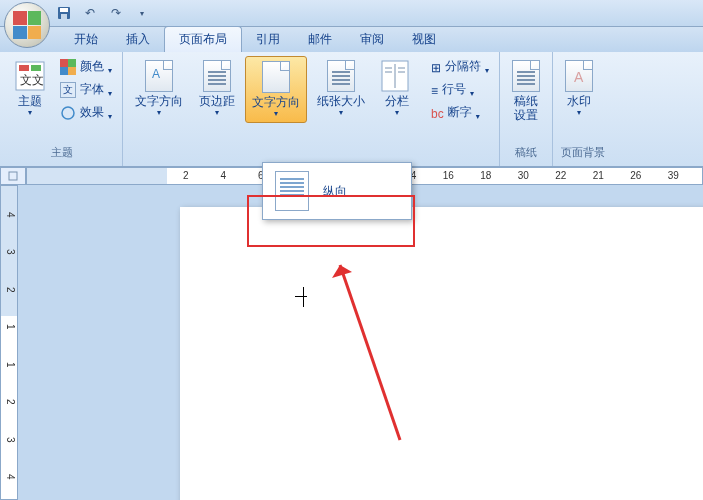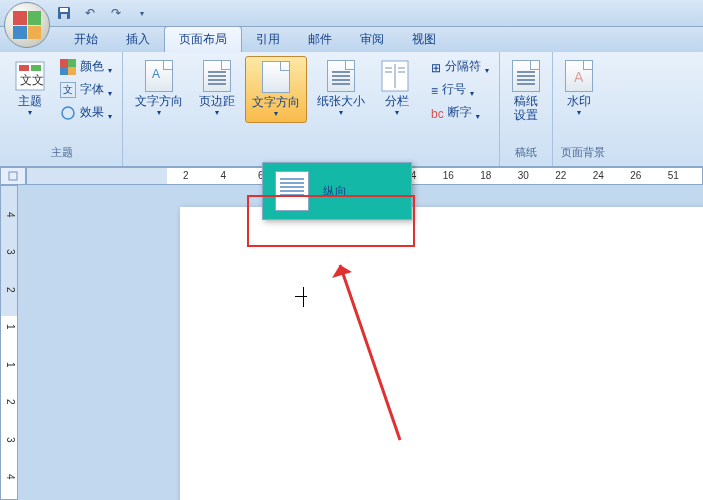--- a/index.html
+++ b/index.html
@@ -37,21 +37,21 @@
 .ruler-tick{position:relative;width:37.5px;height:18px;color:#333;font-size:10px;text-align:center;line-height:18px}
 .ruler-v{position:absolute;top:18px;left:0;width:18px;bottom:0;background:#fff;border:1px solid #8ba8c9;overflow:hidden}
 .ruler-v-inner{position:absolute;top:10px}
 .ruler-v .ruler-tick{width:18px;height:37.5px;writing-mode:vertical-rl;line-height:18px}
 .ruler-shade{position:absolute;background:#d3e3f4}
 .corner{position:absolute;top:0;left:0;width:26px;height:18px;background:#e4eefc;border:1px solid #8ba8c9;display:flex;align-items:center;justify-content:center}
 .page{position:absolute;top:40px;left:180px;width:560px;height:600px;background:#fff;box-shadow:2px 2px 6px rgba(0,0,0,0.3)}
 .cursor{position:absolute;top:80px;left:115px;width:20px;height:20px}
 .cursor::before{content:"";position:absolute;left:0;top:9px;width:12px;height:1px;background:#000}
 .cursor::after{content:"";position:absolute;left:8px;top:0;width:1px;height:20px;background:#000}
-.dropdown{position:absolute;top:162px;left:262px;width:150px;background:#14b8a6;border:1px solid #8ba8c9;box-shadow:2px 2px 6px rgba(0,0,0,0.3);z-index:20}
+.dropdown{position:absolute;top:162px;left:262px;width:150px;background:#ffffff;border:1px solid #8ba8c9;box-shadow:2px 2px 6px rgba(0,0,0,0.3);z-index:20}
 .dd-item{display:flex;align-items:center;padding:8px 12px;gap:14px;cursor:pointer}
 .dd-ico{width:34px;height:40px;background:#fff;border:1px solid #8ba8c9;position:relative}
 .dd-ico.landscape{width:40px;height:32px}
 .dd-ico::before{content:"";position:absolute;left:4px;right:4px;top:6px;height:2px;background:#7ea6d0;box-shadow:0 4px #7ea6d0,0 8px #7ea6d0,0 12px #7ea6d0,0 16px #7ea6d0}
 .dd-lbl{color:#15428b}
 .redbox{position:absolute;top:195px;left:247px;width:168px;height:52px;border:2px solid #e03030;z-index:21;pointer-events:none}
 .arrow{position:absolute;top:250px;left:330px;z-index:22;pointer-events:none}
 svg{display:block}
 </style>
 </head>
@@ -236,23 +236,23 @@
         <div class="ruler-tick">4</div>
         <div class="ruler-tick">6</div>
         <div class="ruler-tick">8</div>
         <div class="ruler-tick">10</div>
         <div class="ruler-tick">12</div>
         <div class="ruler-tick">14</div>
         <div class="ruler-tick">16</div>
         <div class="ruler-tick">18</div>
         <div class="ruler-tick">30</div>
         <div class="ruler-tick">22</div>
-        <div class="ruler-tick">24</div>
+        <div class="ruler-tick">21</div>
         <div class="ruler-tick">26</div>
-        <div class="ruler-tick">51</div>
+        <div class="ruler-tick">39</div>
       </div>
   </div>
   <div class="ruler-v">
     <div class="ruler-shade" style="left:0;top:0;width:100%;height:130px"></div>
     <div class="ruler-v-inner" id="ruler-v-inner">
         <div class="ruler-tick">4</div>
         <div class="ruler-tick">3</div>
         <div class="ruler-tick">2</div>
         <div class="ruler-tick">1</div>
         <div class="ruler-tick">1</div>

